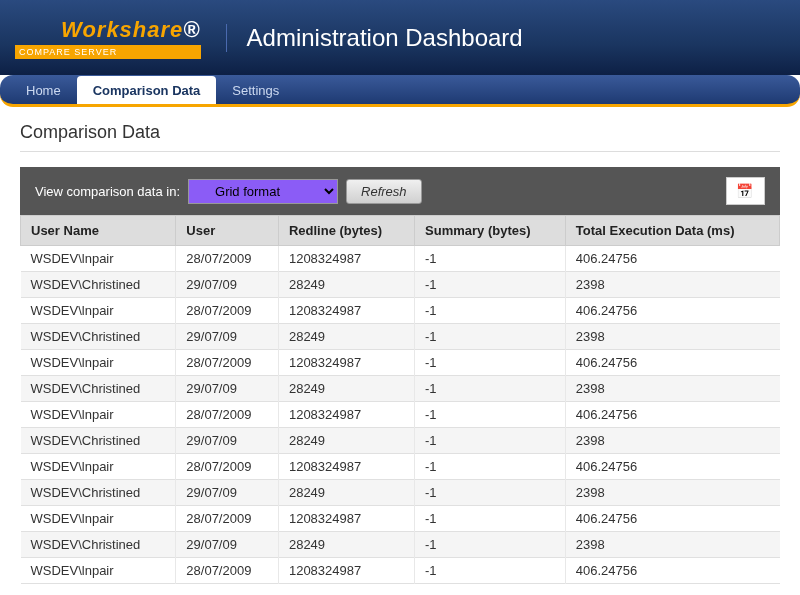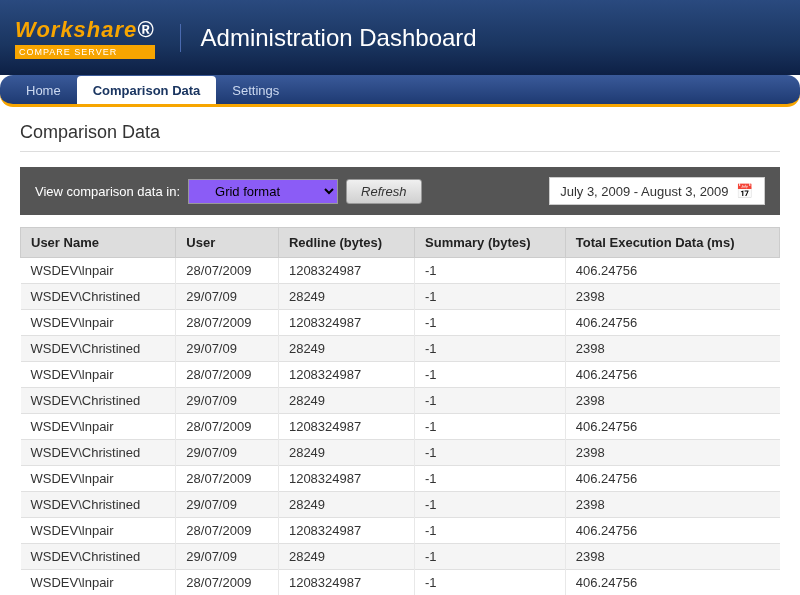--- a/index.html
+++ b/index.html
@@ -17,20 +17,21 @@
       display: flex;
       flex-direction: column;
       margin-right: 20px;
     }
     .logo-workshare {
       color: #fff;
       font-size: 22px;
       font-weight: bold;
       font-style: italic;
       letter-spacing: 1px;
+      margin-left: 46px;
     }
     .logo-workshare span {
       color: #f7a500;
     }
     .logo-sub {
       background: #f7a500;
       color: #fff;
       font-size: 9px;
       font-weight: normal;
       letter-spacing: 1px;
@@ -89,21 +90,20 @@
       padding-bottom: 8px;
     }
 
     
     .filter-bar {
       background: #555;
       padding: 10px 15px;
       display: flex;
       align-items: center;
       justify-content: space-between;
-      margin-bottom: 12px;
     }
     .filter-left {
       display: flex;
       align-items: center;
       gap: 8px;
     }
     .filter-label {
       color: #fff;
       font-size: 13px;
       white-space: nowrap;
@@ -200,21 +200,20 @@
   <div class="filter-bar">
     <div class="filter-left">
       <span class="filter-label">View comparison data in:</span>
       <select class="filter-select">
         <option>Grid format</option>
         <option>Chart format</option>
       </select>
       <button class="refresh-btn">Refresh</button>
     </div>
     <div class="date-range-box">
-      <span>July 3, 2009 - August 3, 2009</span>
       <span class="calendar-icon">📅</span>
     </div>
   </div>
 
   <table class="data-table">
     <thead>
       <tr>
         <th>User Name</th>
         <th>User</th>
         <th>Redline (bytes)</th>

